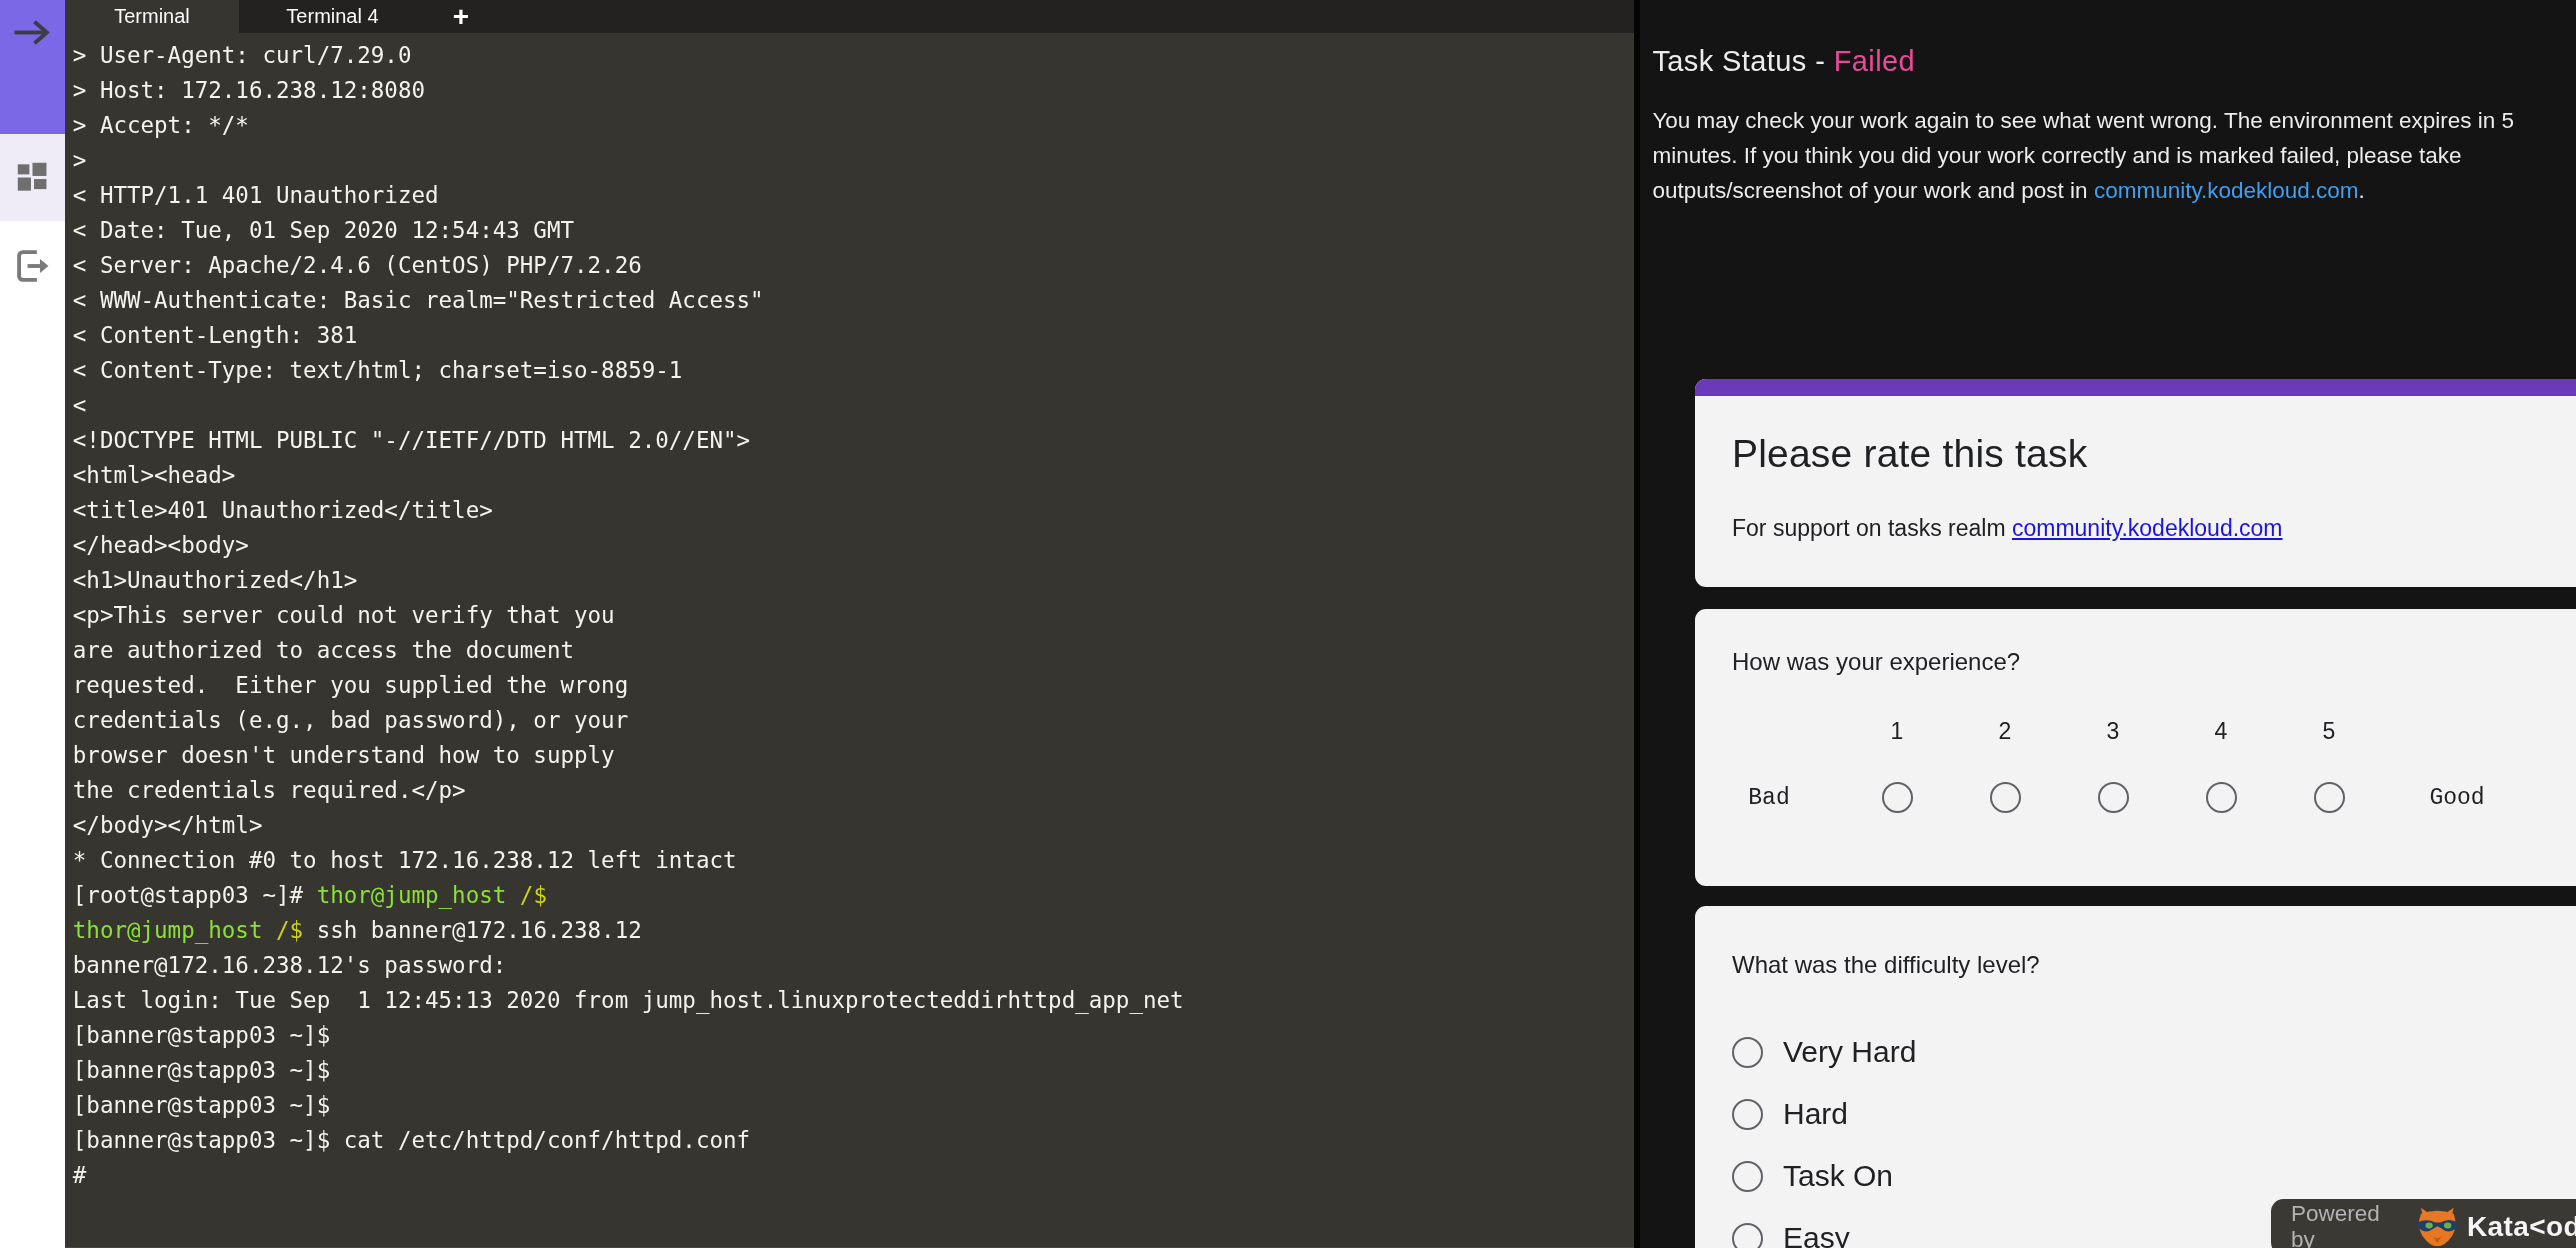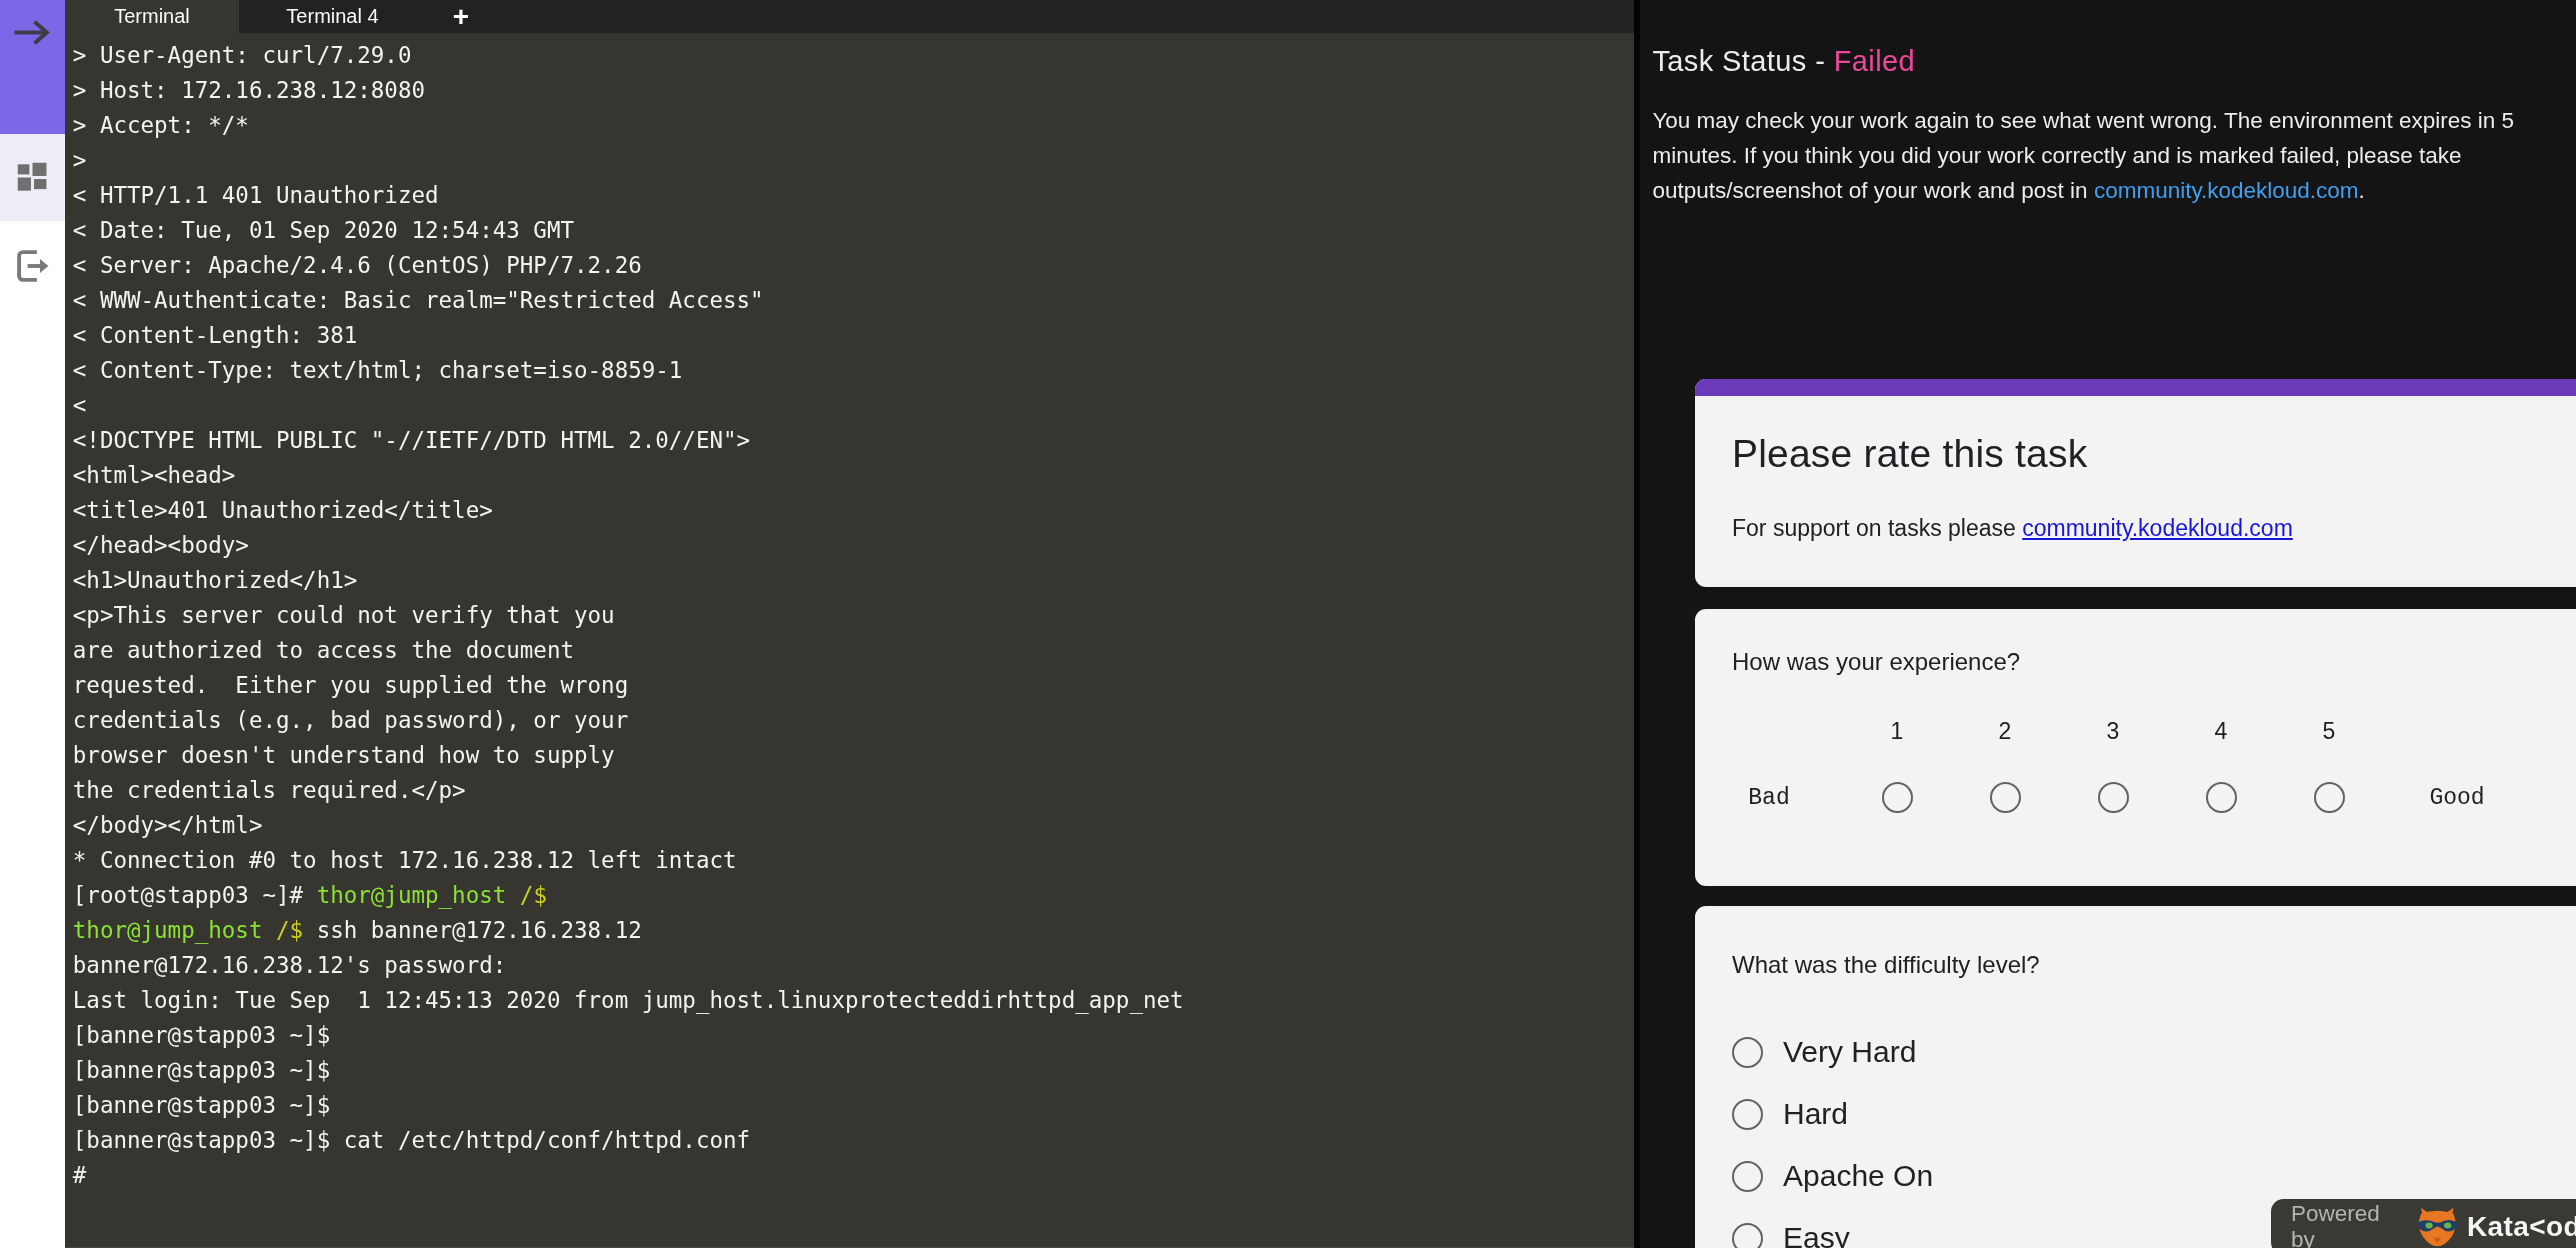--- a/index.html
+++ b/index.html
@@ -112,21 +112,21 @@
       <div class="status-body"><span>You may check your work again to see what went wrong. The environment expires in 5 minutes. If you think you did your work correctly and is marked failed, please take outputs/screenshot of your work and post in </span><a href="#">community.kodekloud.com</a><span>.</span></div>
     </div>
   </div>
 
   <div class="form-col">
 
     <div class="card card-intro">
       <div class="card-accent"></div>
       <div class="card-intro-body">
         <div class="intro-title">Please rate this task</div>
-        <div class="intro-support"><span>For support on tasks please </span><a href="#">community.kodekloud.com</a></div>
+        <div class="intro-support"><span>For support on tasks realm </span><a href="#">community.kodekloud.com</a></div>
       </div>
     </div>
 
     <div class="card card-exp">
       <div class="q-title">How was your experience?</div>
       <div class="scale-row">
         <div class="scale-side"></div>
         <div id="scale-numbers" style="display:flex;">
             <div class="scale-cell">1</div>
             <div class="scale-cell">2</div>
@@ -165,21 +165,21 @@
           <div class="opt-row">
             <div class="radio-circle"></div>
             <div class="opt-label">Very Hard</div>
           </div>
           <div class="opt-row">
             <div class="radio-circle"></div>
             <div class="opt-label">Hard</div>
           </div>
           <div class="opt-row">
             <div class="radio-circle"></div>
-            <div class="opt-label">Apache On</div>
+            <div class="opt-label">Task On</div>
           </div>
           <div class="opt-row">
             <div class="radio-circle"></div>
             <div class="opt-label">Easy</div>
           </div>
         </div>
     </div>
 
   </div>
 

